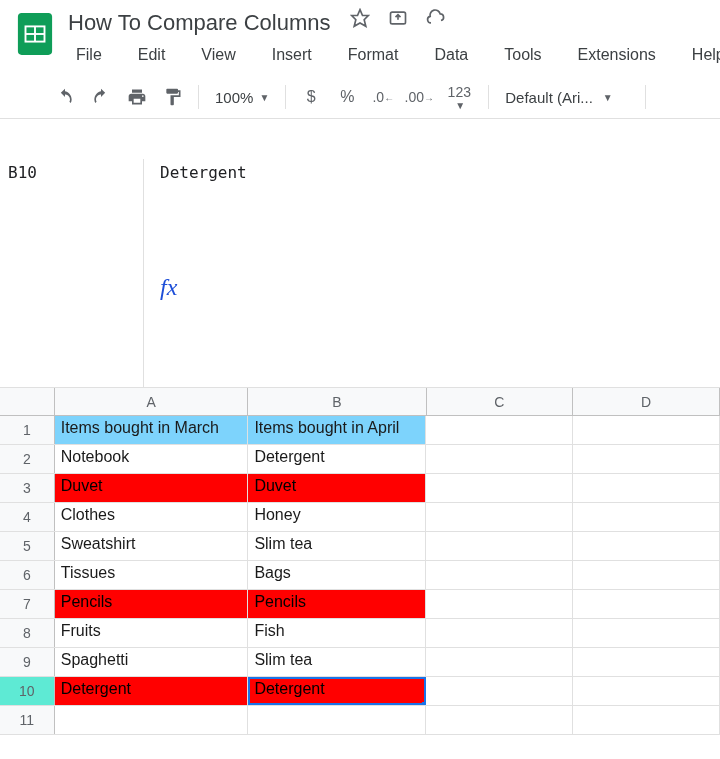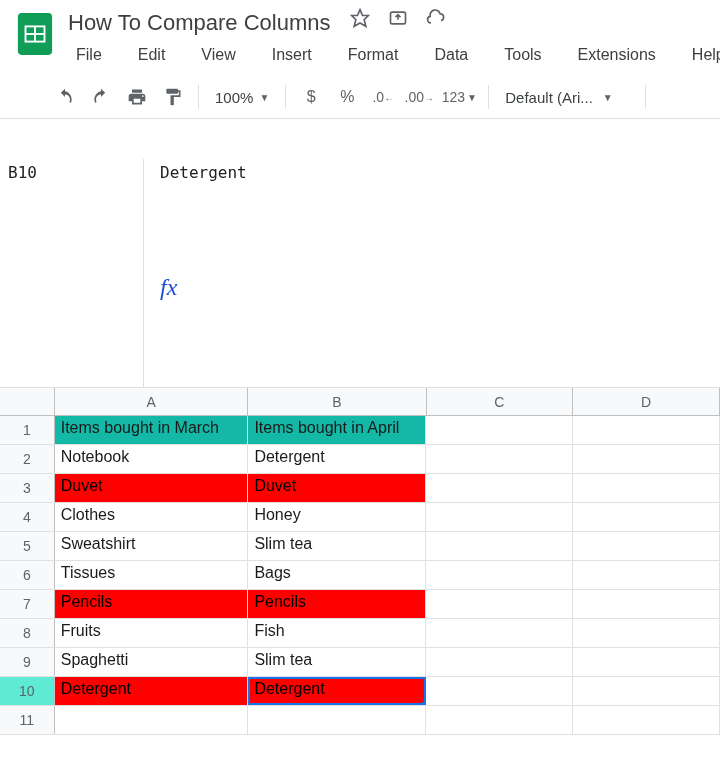--- a/index.html
+++ b/index.html
@@ -41,21 +41,21 @@
   .col-B { width: 182px; }
   .col-C { width: 150px; }
   .col-D { width: 150px; }
   .row { display: flex; height: 29px; border-bottom: 1px solid #e0e0e0; }
   .row-h { width: 56px; border-right: 1px solid #c0c0c0; background: #f8f9fa; text-align: center; font-size: 14px; color: #5f6368; line-height: 28px; }
   .cell { border-right: 1px solid #e0e0e0; padding: 3px 6px; font-size: 16px; color: #1a1a1a; white-space: nowrap; overflow: hidden; position: relative; }
   .cell.col-A { width: 198px; }
   .cell.col-B { width: 182px; }
   .cell.col-C { width: 150px; }
   .cell.col-D { width: 150px; }
-  .hdr-cell { background: #14b8a6; }
+  .hdr-cell { background: #7dd3fc; }
   .red-cell { background: #FF0000; color: #000; }
   .selected-cell { outline: 2px solid #1a73e8; outline-offset: -2px; }
   .sel-handle { position: absolute; right: -3px; bottom: -3px; width: 6px; height: 6px; background: #1a73e8; }
   .row-h.sel { background: #5eead4; }
   
 </style>
 </head>
 <body>
 
 <div class="header">
@@ -140,21 +140,21 @@
         <span style="font-size:16px;font-weight:500;">%</span>
       </div>
     <div class="tb-btn">
         <span style="font-size:14px;">.0</span>
         <span style="font-size:10px;">←</span>
       </div>
     <div class="tb-btn">
         <span style="font-size:14px;">.00</span>
         <span style="font-size:10px;">→</span>
       </div>
-    <div class="tb-btn" style="width:42px;">
+    <div class="tb-btn" style="width:42px;flex-direction:column;">
         <span style="font-size:14px;">123</span>
         <span class="dropdown-arrow" style="margin-left:2px;">▼</span>
       </div>
   </div>
   <div class="tb-sep"></div>
   <div class="font-select">
     <span>Default (Ari...</span>
     <span class="dropdown-arrow">▼</span>
   </div>
   <div class="tb-sep"></div>

